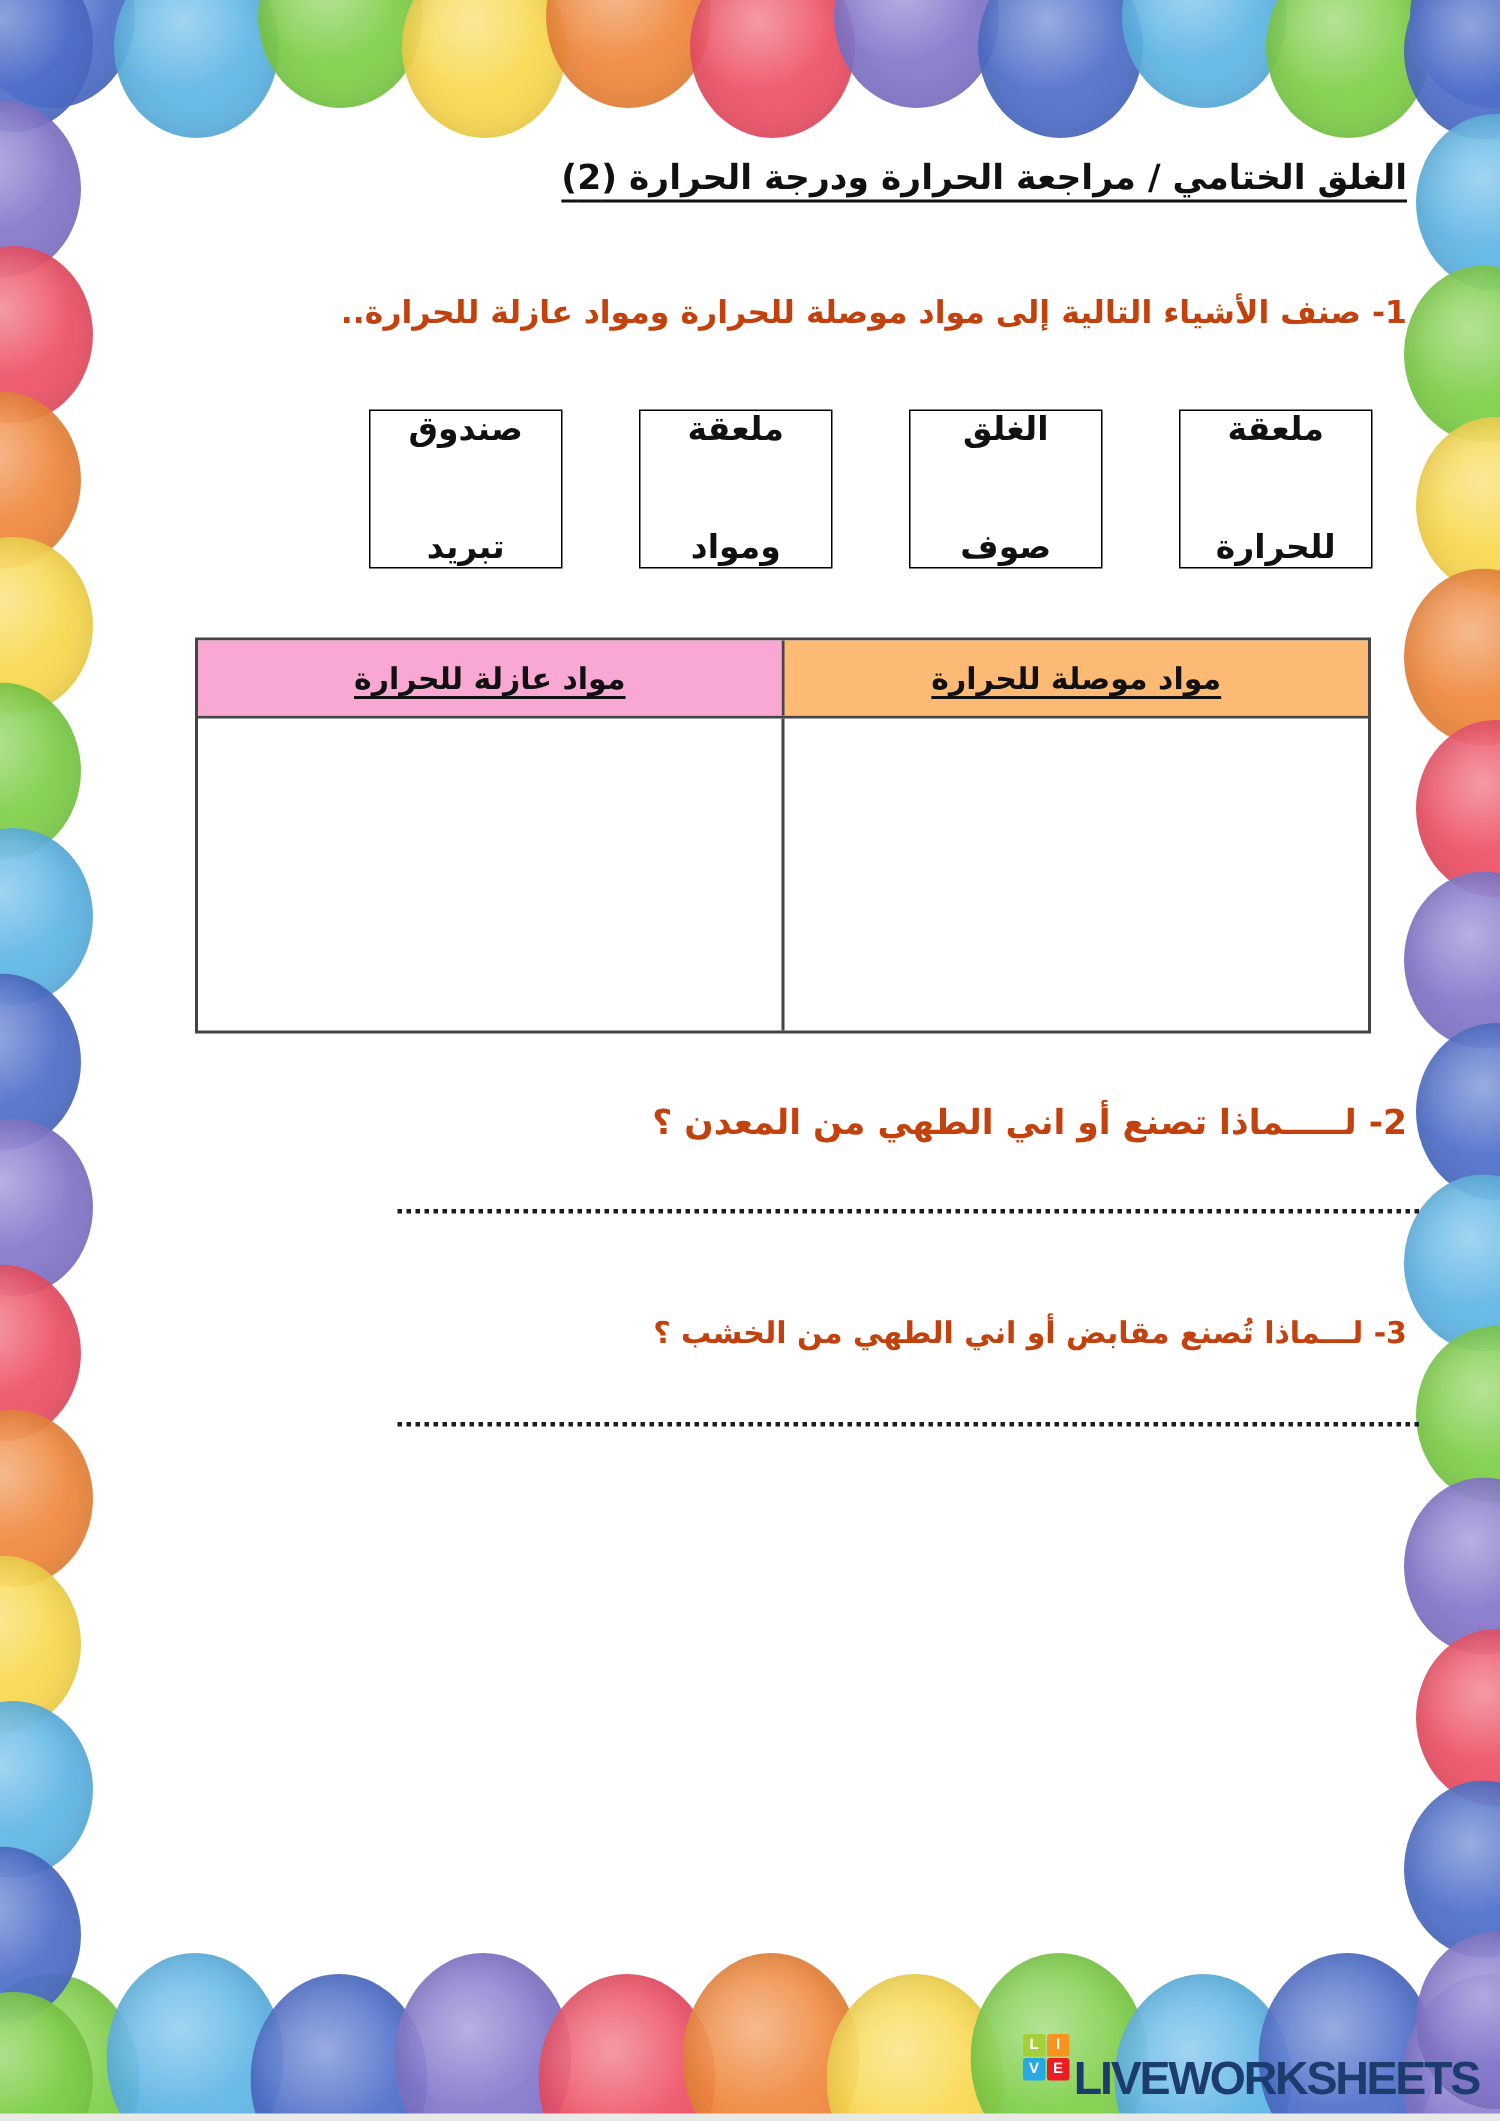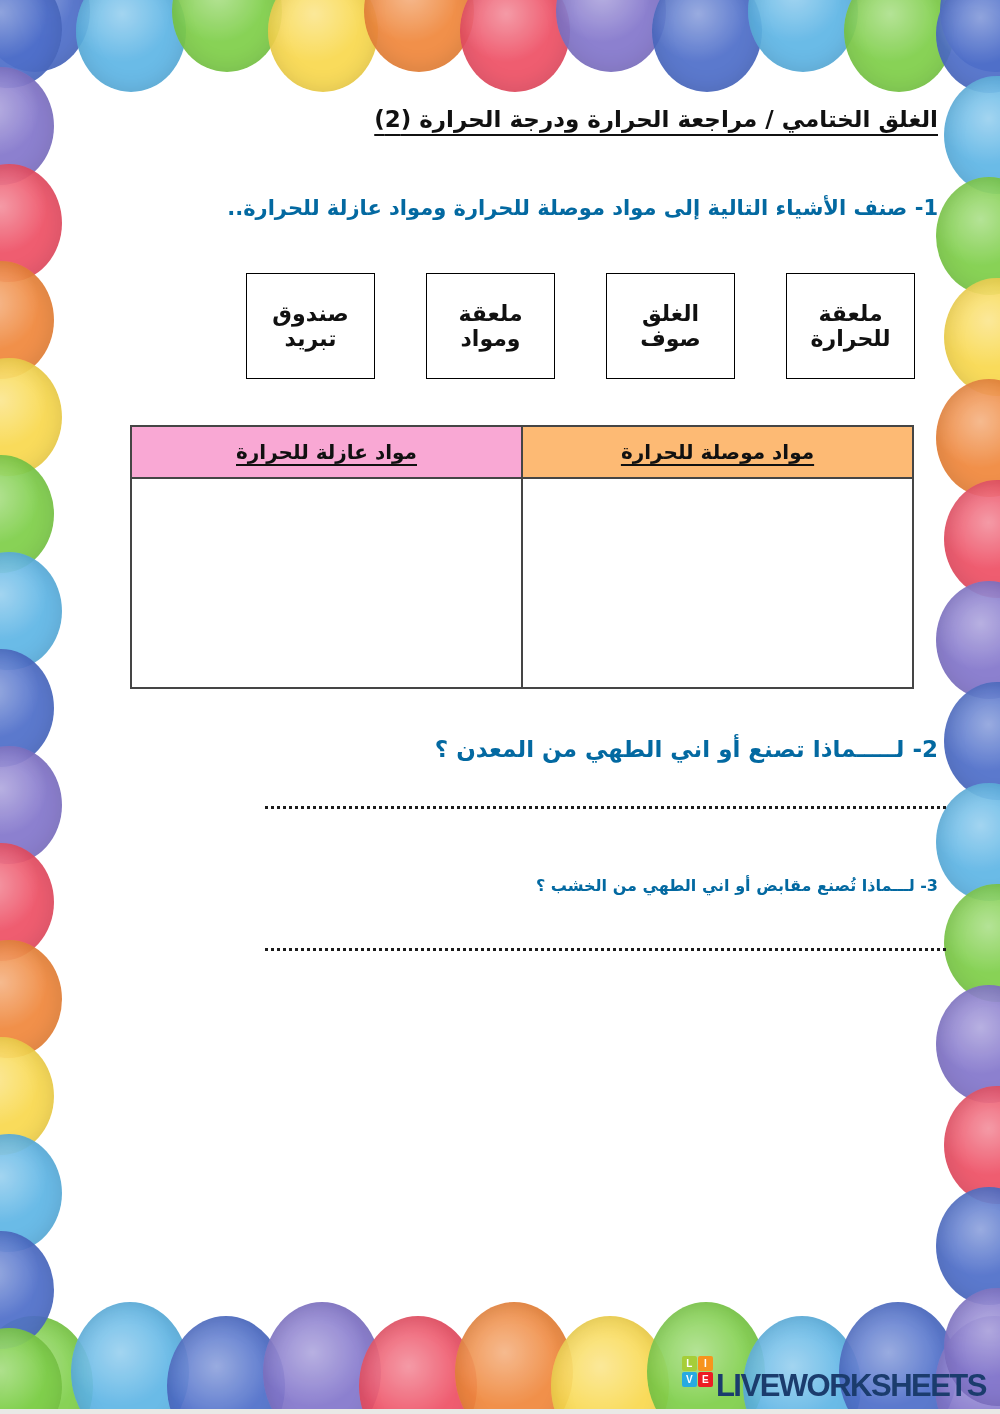--- a/index.html
+++ b/index.html
@@ -25,35 +25,35 @@
   .content { position:absolute; inset:0; z-index:2; direction:rtl; }
 
   .title {
     position:absolute; top:106px; right:62px;
     font-size:23px; font-weight:bold; color:#111;
     text-decoration:underline; text-underline-offset:7px;
     text-decoration-thickness:2px;
     margin-left:44px;
   }
 
-  .q { position:absolute; right:62px; font-weight:bold; color:#0369a1; white-space:nowrap; }
+  .q { position:absolute; right:62px; font-weight:bold; color:#c2410c; white-space:nowrap; }
   .q1 { top:196px; font-size:21px; }
   .q2 { top:736px; font-size:23px; }
-  .q3 { top:876px; font-size:16px;margin-left:47px; }
+  .q3 { top:876px; font-size:20px;margin-left:47px; }
 
   .cards {
     position:absolute; top:273px; right:85px;
     display:flex; gap:51px;
   }
   .card {
     width:129px; height:106px;
     border:1.5px solid #000;
     background:#fff;
     display:flex; flex-direction:column;
-    justify-content:center; align-items:center;
+    justify-content:space-between; align-items:center;
     font-size:22px; font-weight:bold; color:#111;
     text-align:center;
   }
 
   .ctable {
     position:absolute; left:130px; top:425px;
     width:784px; height:264px;
     border:2px solid #454545;
     display:flex; flex-direction:column;
     background:#fff;

